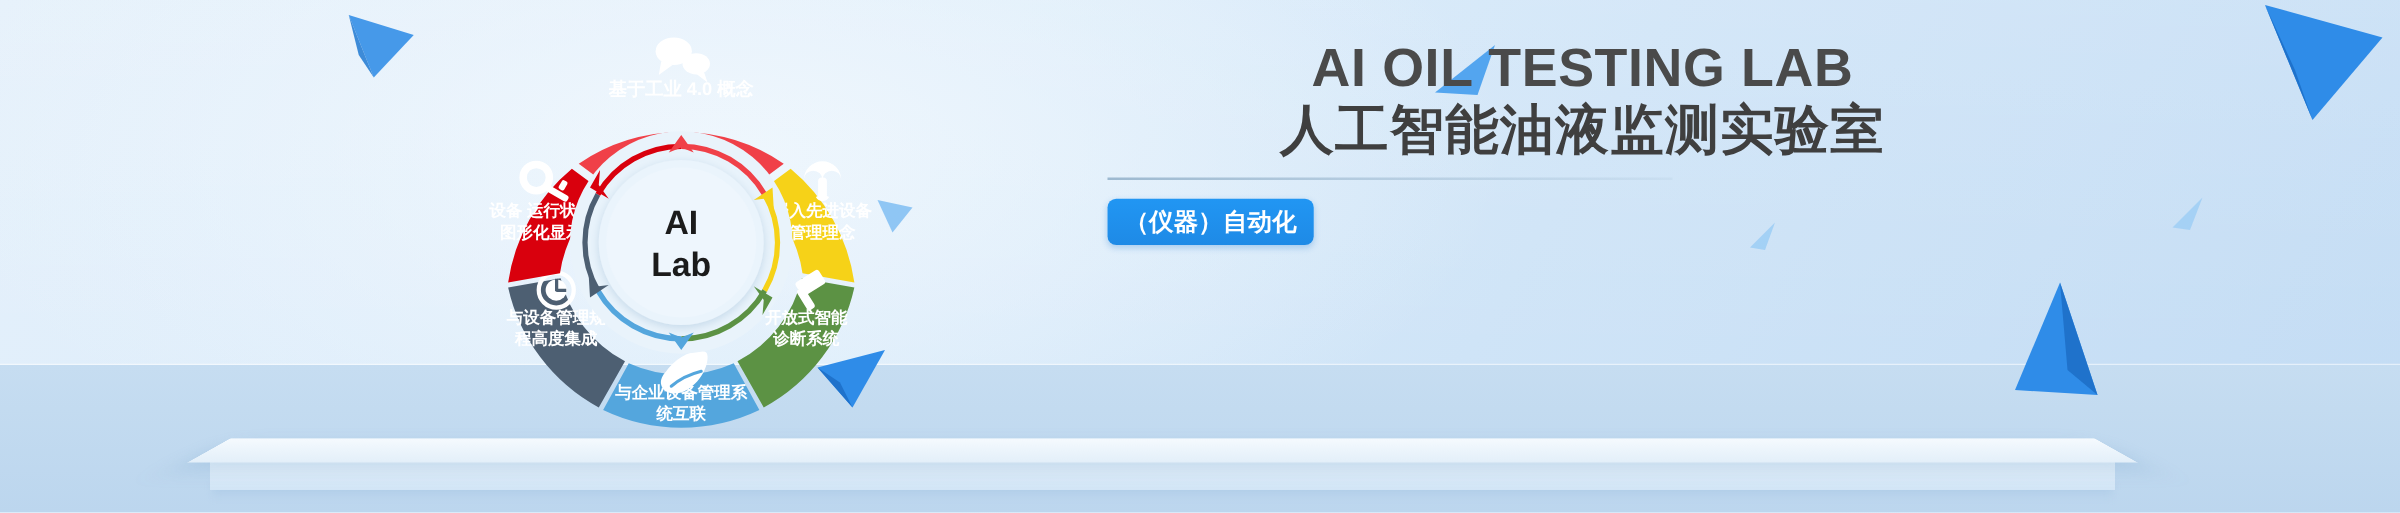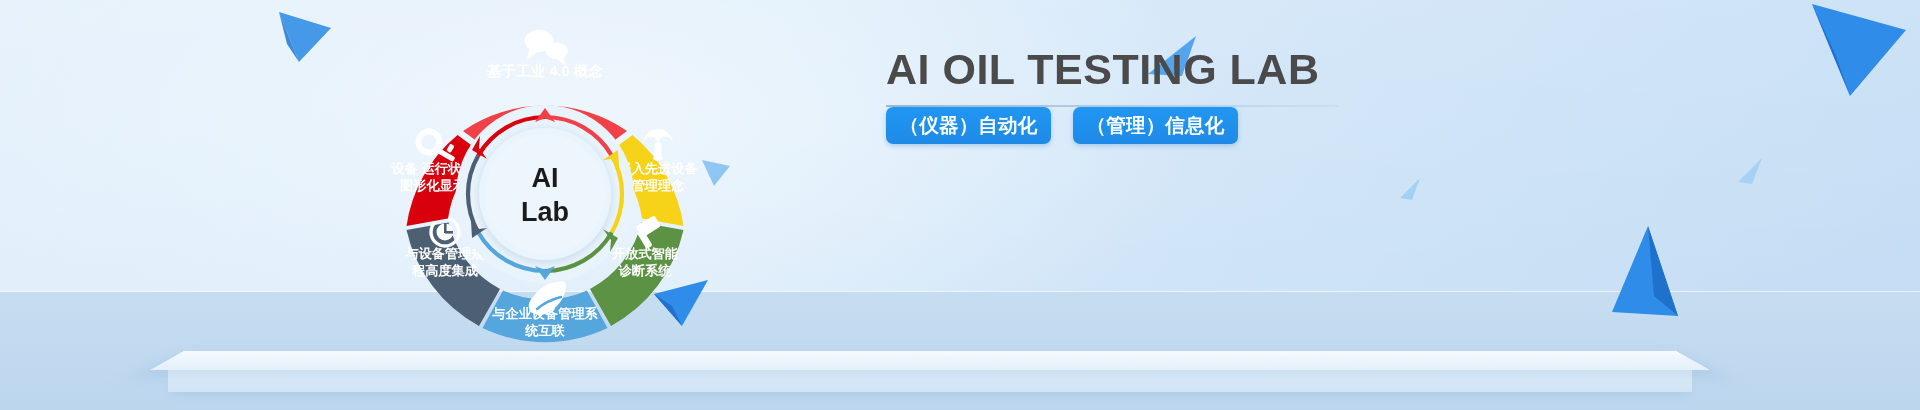--- a/index.html
+++ b/index.html
@@ -58,36 +58,36 @@
     font-weight:bold;font-size:13.2px;text-anchor:middle;
     paint-order:stroke;
   }
   .hub-text{
     fill:#1b1b1b;font-family:"Liberation Sans","DejaVu Sans",sans-serif;
     font-weight:bold;font-size:27px;text-anchor:middle;
   }
 
   
   #copy{
-    position:absolute;left:886px;top:46px;width:760px;
+    position:absolute;left:886px;top:32px;width:760px;text-align:center;
   }
   .title-en{
     font-size:43px;font-weight:bold;color:#4a4a4a;letter-spacing:.5px;
     line-height:1.08;white-space:nowrap;
   }
   .title-cn{
     font-size:43px;font-weight:bold;color:#3f3f3f;letter-spacing:1px;
     line-height:1.12;margin-top:2px;white-space:nowrap;
   }
   .rule{
     width:452px;height:2px;margin-top:13px;
     background:linear-gradient(90deg,#9db9d0 0%,rgba(157,185,208,.15) 100%);
   }
   .pills{
-    display:grid;grid-template-columns:165px 165px;
+    margin-top:15px;display:grid;grid-template-columns:165px 165px;
     gap:13px 22px;width:370px;
   }
   .pill{
     height:37px;border-radius:7px;
     background:linear-gradient(180deg,#2196f3 0%,#1e8ae6 100%);
     color:#fff;font-size:19.5px;font-weight:bold;
     display:flex;align-items:center;justify-content:center;
     letter-spacing:.2px;
     box-shadow:0 2px 5px rgba(30,120,210,.28);
     white-space:nowrap;
@@ -288,20 +288,20 @@
 
       <circle cx="200" cy="200" r="66" fill="#eaf4fc" filter="url(#hubShadow)"></circle>
       <circle cx="200" cy="200" r="60" fill="#eef6fd"></circle>
       <text class="hub-text" x="200" y="193">AI</text>
       <text class="hub-text" x="200" y="227">Lab</text>
     </svg>
   </div>
 
   <div id="copy">
     <div class="title-en">AI OIL TESTING LAB</div>
+    <div class="title-cn">人工智能油液监测实验室</div>
     <div class="rule"></div>
     <div class="pills">
       <div class="pill">（仪器）自动化</div>
-      <div class="pill">（管理）信息化</div>
     </div>
   </div>
 
 </div>
 
 </body></html>

